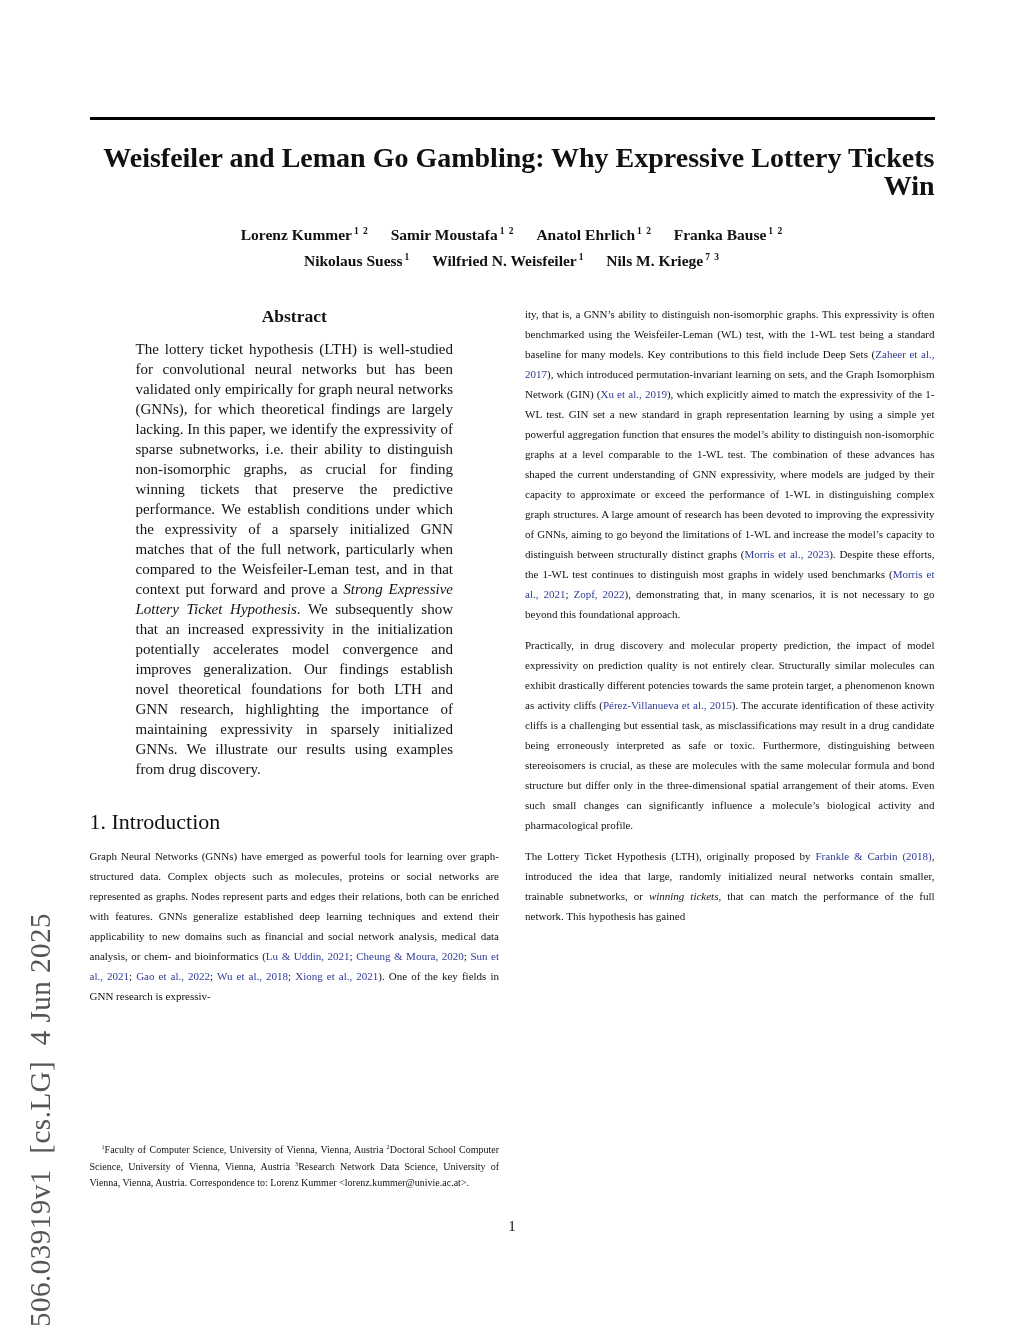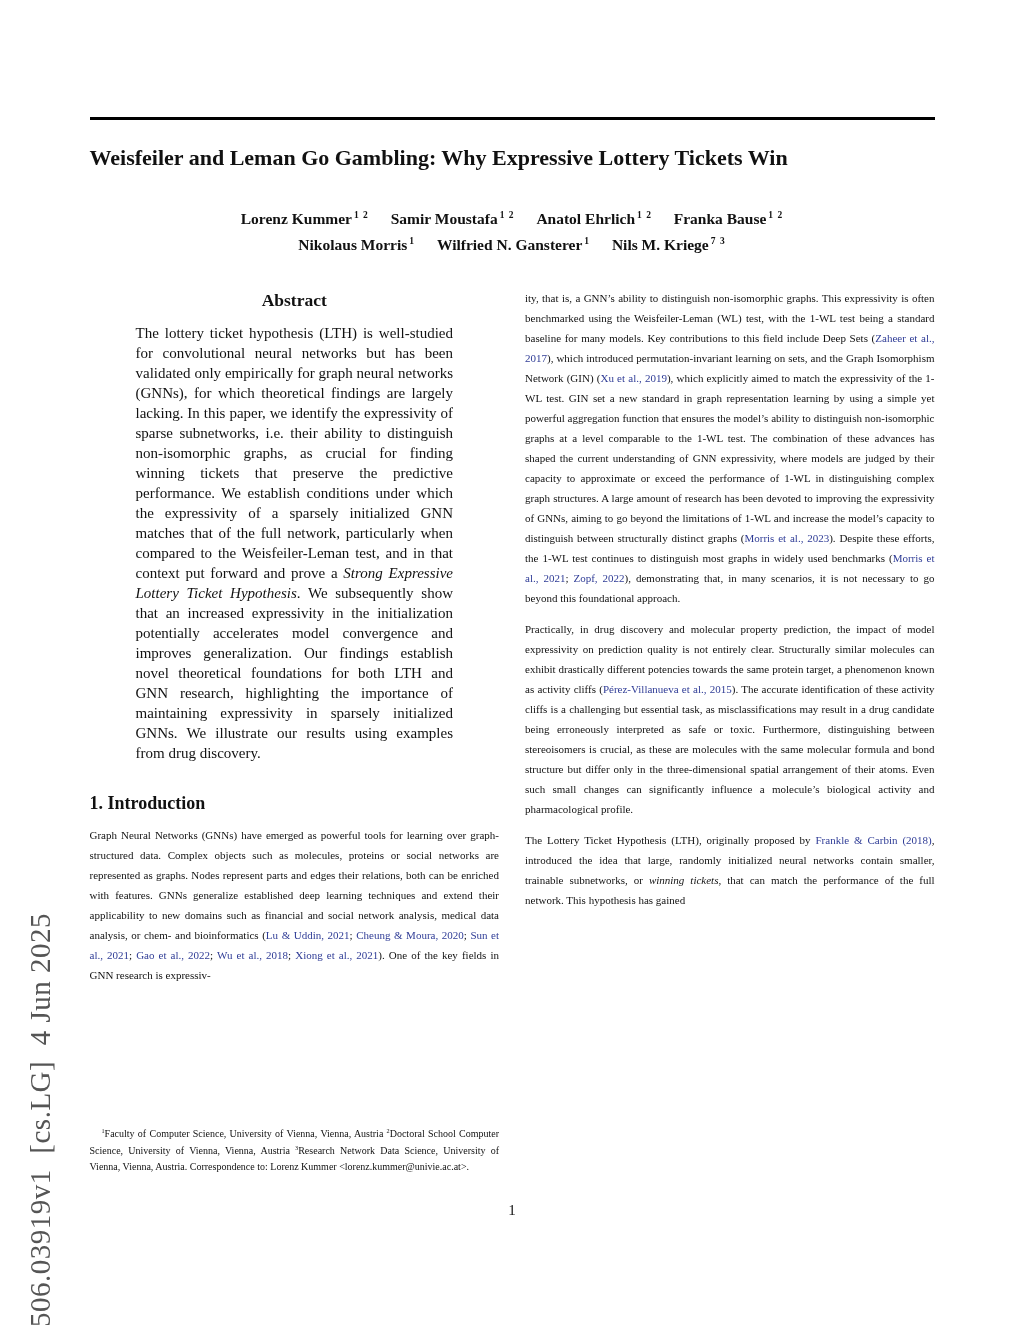--- a/index.html
+++ b/index.html
@@ -26,27 +26,27 @@
   }
   .top-rule {
     width: 845px;
     height: 2.5px;
     background: #000000;
     margin: 117px auto 0 auto;
   }
   .title {
     margin: 24px auto 0 auto;
     width: 845px;
-    text-align: left;
-    font-size: 22px;
+    text-align: right;
+    font-size: 28px;
     font-weight: bold;
     line-height: 28px;
   }
   .authors {
-    margin: 32px auto 0 auto;
+    margin: 20px auto 0 auto;
     width: 900px;
     text-align: center;
     font-size: 15.5px;
     font-weight: bold;
     line-height: 22px;
   }
   .author { margin: 0 9px; white-space: nowrap; }
   .author sup { font-size: 9.5px; font-weight: bold; margin-left: 2px; letter-spacing: 1px; }
   .columns {
     display: flex;
@@ -63,22 +63,22 @@
     font-weight: bold;
     margin: 2px 0 12px 0;
   }
   .abstract-body {
     margin: 0 46px;
     text-align: justify;
     font-size: 15px;
     line-height: 20px;
   }
   .section-heading {
-    font-size: 18px;
-    font-weight: bold;
+    font-size: 22px;
+    font-weight: normal;
     margin: 30px 0 11px 0;
   }
   .body-par {
     text-align: justify;
     font-size: 11px;
     line-height: 20px;
     margin: 0 0 11px 0;
   }
   .footnote {
     margin-top: auto;
@@ -109,22 +109,22 @@
   <h1 class="title">Weisfeiler and Leman Go Gambling: Why Expressive Lottery Tickets Win</h1>
 
   <div class="authors">
     <div class="author-line">
       <span class="author"><span>Lorenz Kummer</span><sup>1 2</sup></span>
       <span class="author"><span>Samir Moustafa</span><sup>1 2</sup></span>
       <span class="author"><span>Anatol Ehrlich</span><sup>1 2</sup></span>
       <span class="author"><span>Franka Bause</span><sup>1 2</sup></span>
     </div>
     <div class="author-line">
-      <span class="author"><span>Nikolaus Morris</span><sup>1</sup></span>
-      <span class="author"><span>Wilfried N. Gansterer</span><sup>1</sup></span>
+      <span class="author"><span>Nikolaus Suess</span><sup>1</sup></span>
+      <span class="author"><span>Wilfried N. Weisfeiler</span><sup>1</sup></span>
       <span class="author"><span>Nils M. Kriege</span><sup>7 3</sup></span>
     </div>
   </div>
 
   <div class="columns">
     <div class="col left">
       <h2 class="abstract-heading">Abstract</h2>
       <p class="abstract-body"><span class="run-plain">The lottery ticket hypothesis (LTH) is well-studied for convolutional neural networks but has been validated only empirically for graph neural networks (GNNs), for which theoretical findings are largely lacking. In this paper, we identify the expressivity of sparse subnetworks, i.e. their ability to distinguish non-isomorphic graphs, as crucial for finding winning tickets that preserve the predictive performance. We establish conditions under which the expressivity of a sparsely initialized GNN matches that of the full network, particularly when compared to the Weisfeiler-Leman test, and in that context put forward and prove a </span><span class="run-italic">Strong Expressive Lottery Ticket Hypothesis</span><span class="run-plain">. We subsequently show that an increased expressivity in the initialization potentially accelerates model convergence and improves generalization. Our findings establish novel theoretical foundations for both LTH and GNN research, highlighting the importance of maintaining expressivity in sparsely initialized GNNs. We illustrate our results using examples from drug discovery.</span></p>
       <h2 class="section-heading">1. Introduction</h2>
       <p class="body-par"><span class="run-plain">Graph Neural Networks (GNNs) have emerged as powerful tools for learning over graph-structured data. Complex objects such as molecules, proteins or social networks are represented as graphs. Nodes represent parts and edges their relations, both can be enriched with features. GNNs generalize established deep learning techniques and extend their applicability to new domains such as financial and social network analysis, medical data analysis, or chem- and bioinformatics (</span><span class="run-link">Lu &amp; Uddin, 2021</span><span class="run-plain">; </span><span class="run-link">Cheung &amp; Moura, 2020</span><span class="run-plain">; </span><span class="run-link">Sun et al., 2021</span><span class="run-plain">; </span><span class="run-link">Gao et al., 2022</span><span class="run-plain">; </span><span class="run-link">Wu et al., 2018</span><span class="run-plain">; </span><span class="run-link">Xiong et al., 2021</span><span class="run-plain">). One of the key fields in GNN research is expressiv-</span></p>

